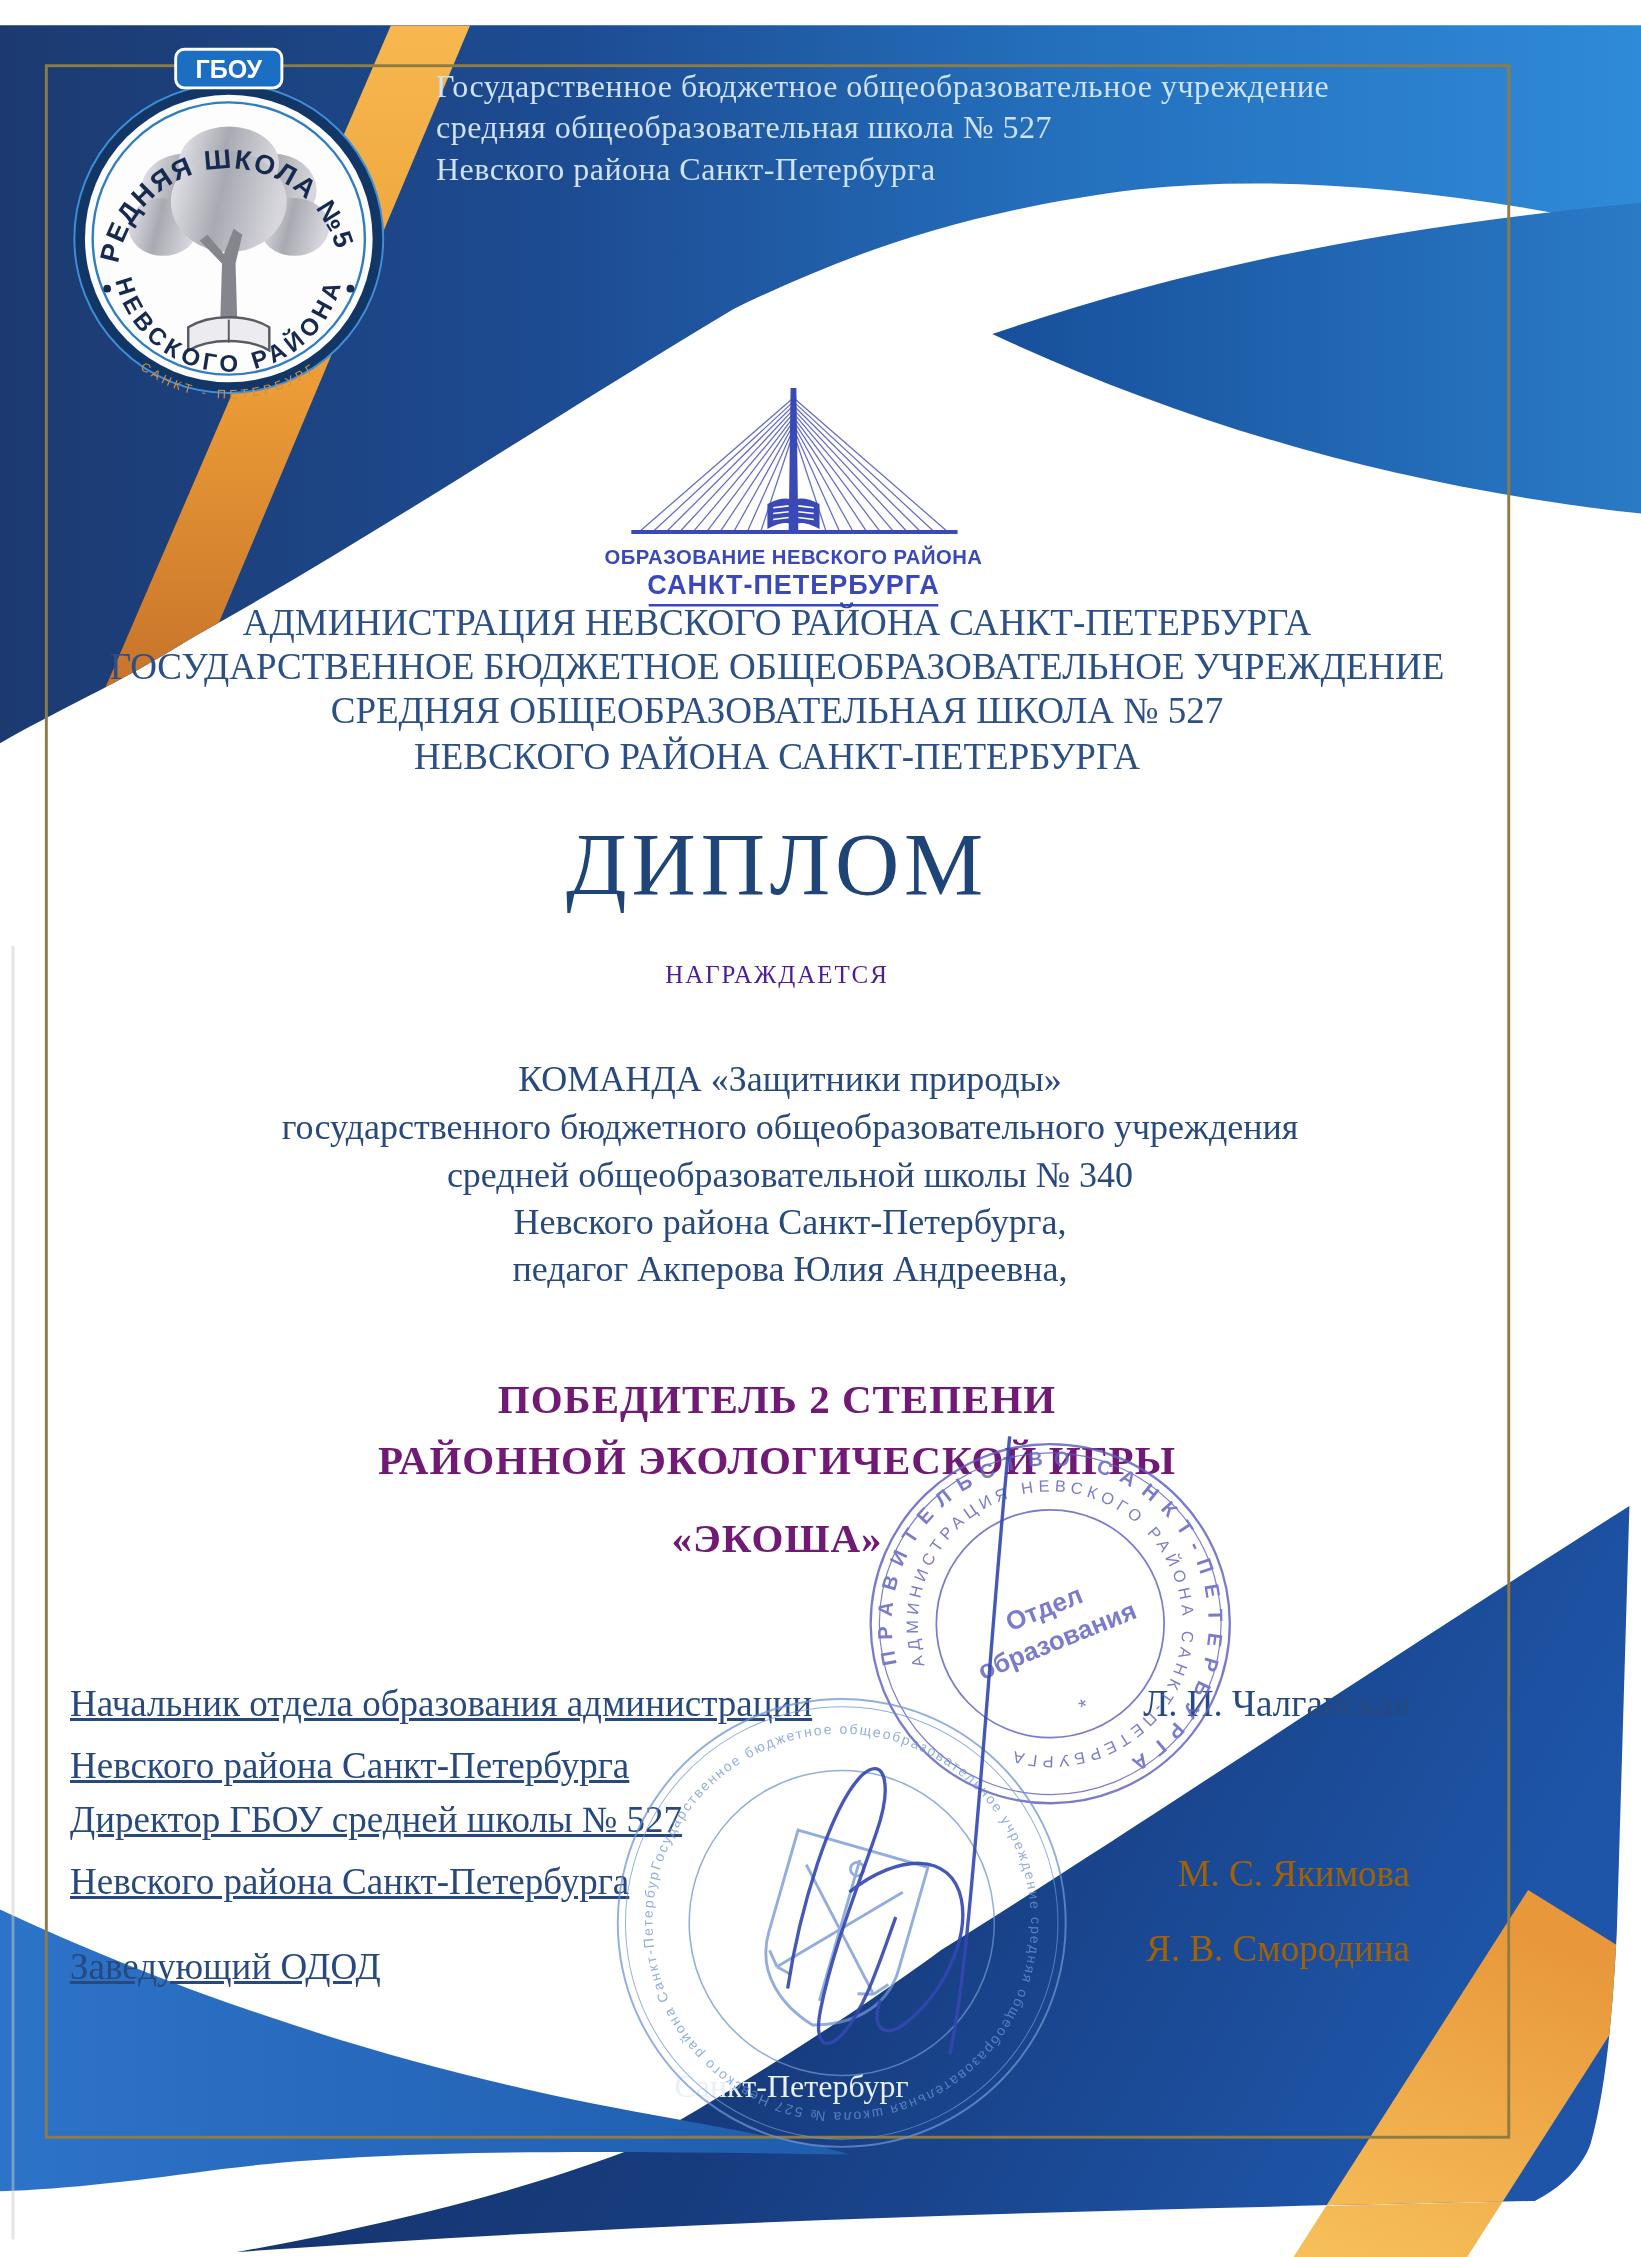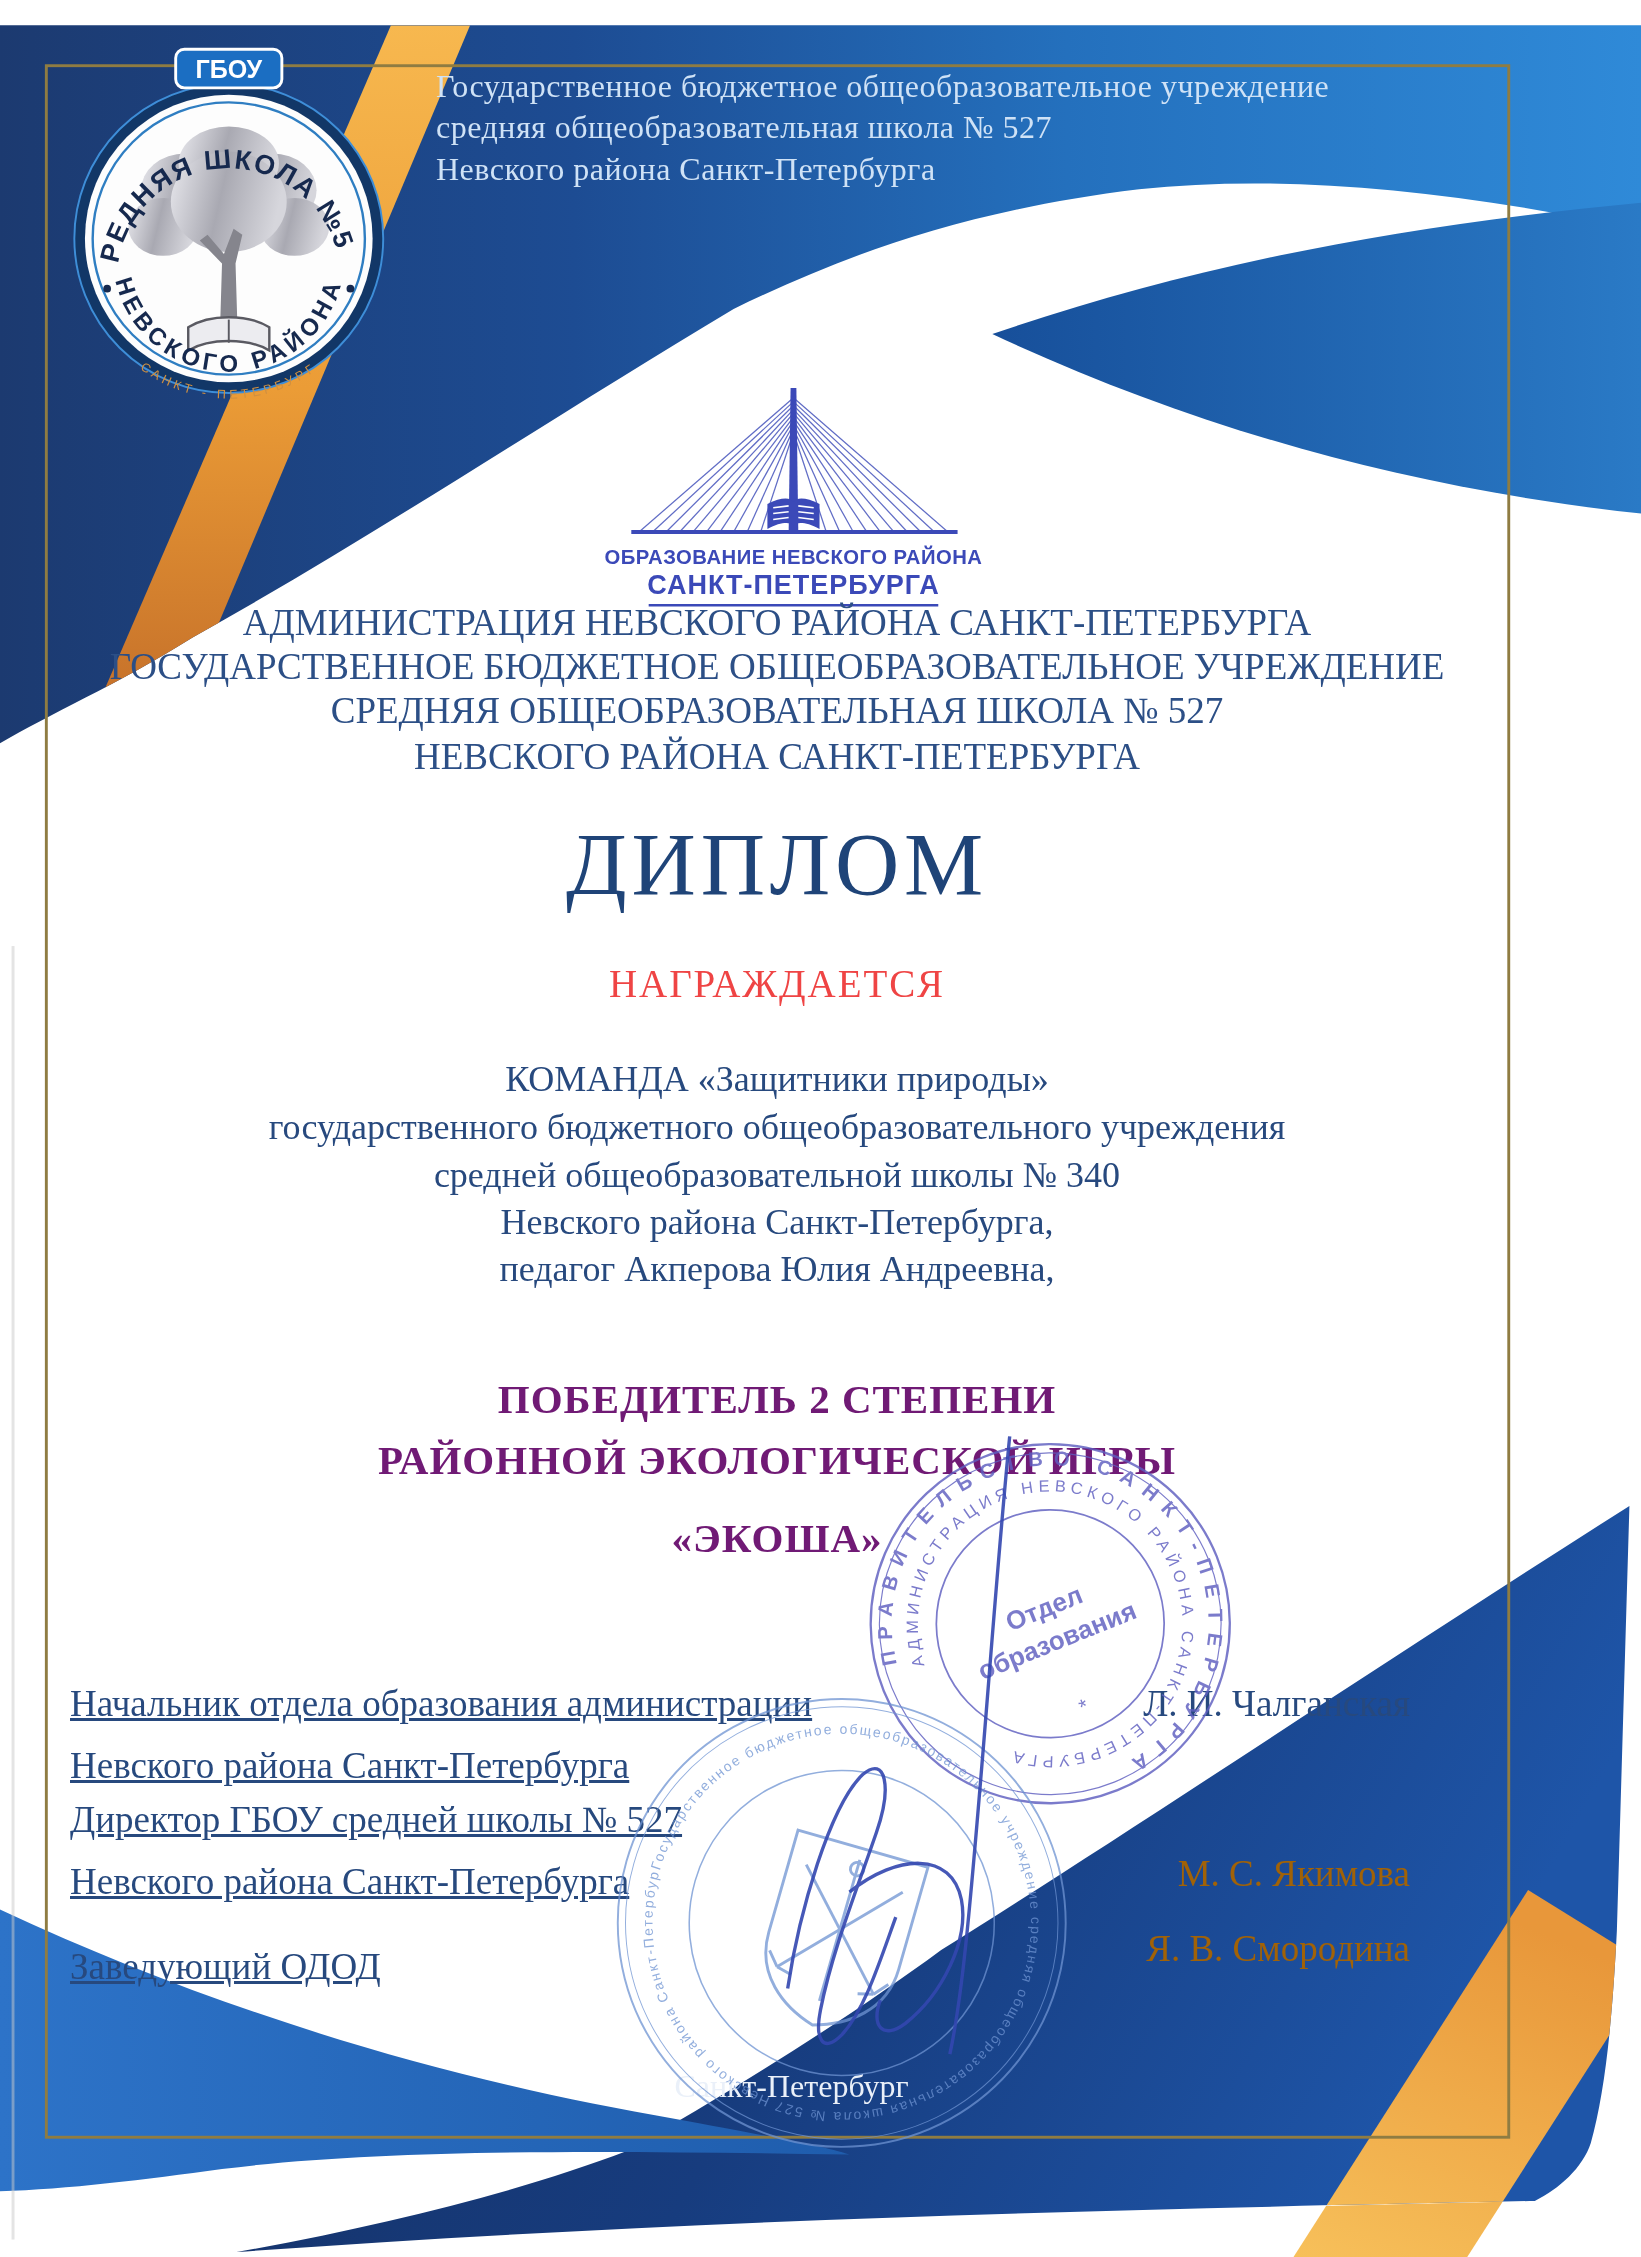--- a/index.html
+++ b/index.html
@@ -8,22 +8,22 @@
     font-family:"Liberation Serif", serif;overflow:hidden;
   }
   #deco,#stamps{position:absolute;left:0;top:0;width:1641px;height:2257px;}
   #deco{z-index:0;}
   #textlayer{position:absolute;left:0;top:0;width:1641px;height:2257px;z-index:1;}
   #stamps{z-index:2;pointer-events:none;}
   .bandtext{position:absolute;left:436px;color:#cfe2f6;font-size:32px;letter-spacing:0.5px;white-space:nowrap;}
   .cline{position:absolute;left:0;width:1554px;text-align:center;color:#2c4f86;white-space:nowrap;}
   .issuer{font-size:37px;letter-spacing:0;}
   .title{font-size:89px;font-weight:normal;letter-spacing:4.8px;color:#1f4478;}
-  .award{font-size:39px;letter-spacing:1.9px;color:#ef4444;}
-  .recip{font-size:36px;color:#27497e;}
+  .award{font-size:25px;letter-spacing:1.9px;color:#4c1d95;}
+  .recip{font-size:36px;color:#27497e;padding-left:13px;}
   .result{font-size:41px;font-weight:bold;letter-spacing:1px;color:#701a75;}
   .siglabel{position:absolute;left:70px;font-size:37px;color:#27497e;white-space:nowrap;text-decoration:underline;}
   .signame{position:absolute;left:966px;width:444px;text-align:right;font-size:37px;color:#27497e;white-space:nowrap;}
   .signame.onblue{color:#a16207;}
   .cityline{position:absolute;left:0;width:1583px;text-align:center;color:#eaf0f9;font-size:32px;}
   .yearline{position:absolute;left:0;width:1574px;text-align:center;color:#f0f4fa;font-size:35px;}
 </style>
 </head>
 <body>
 

